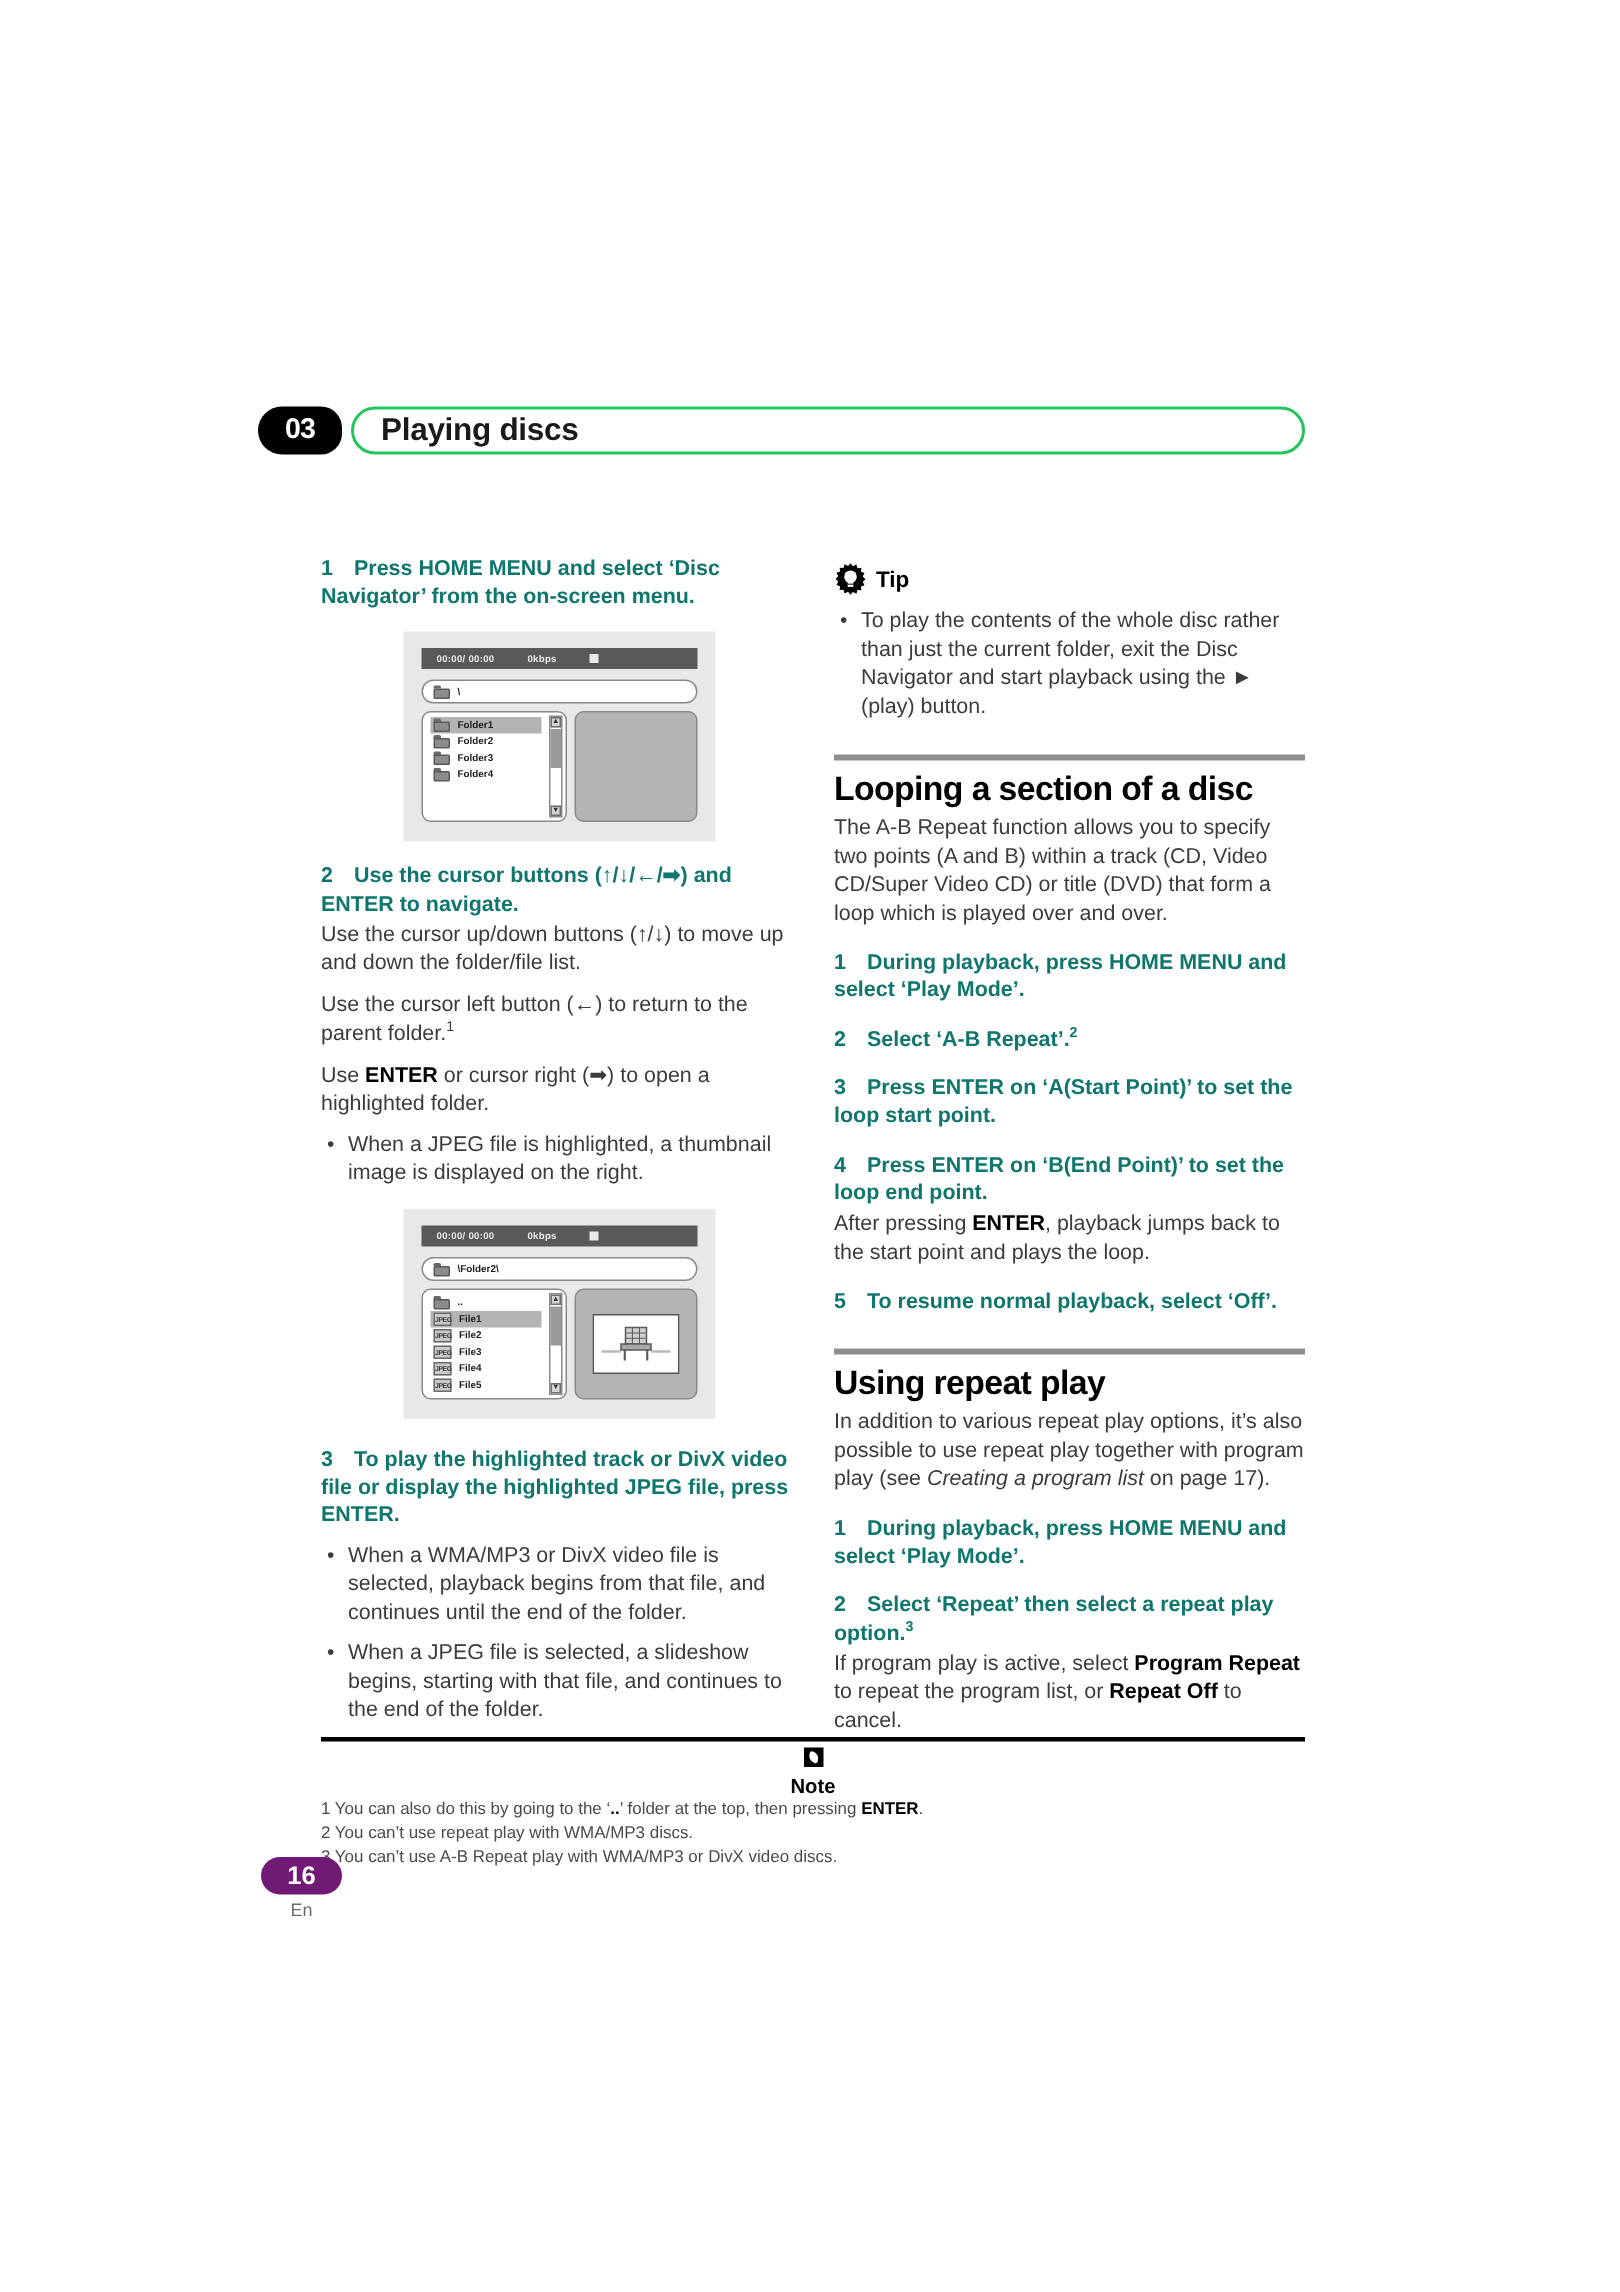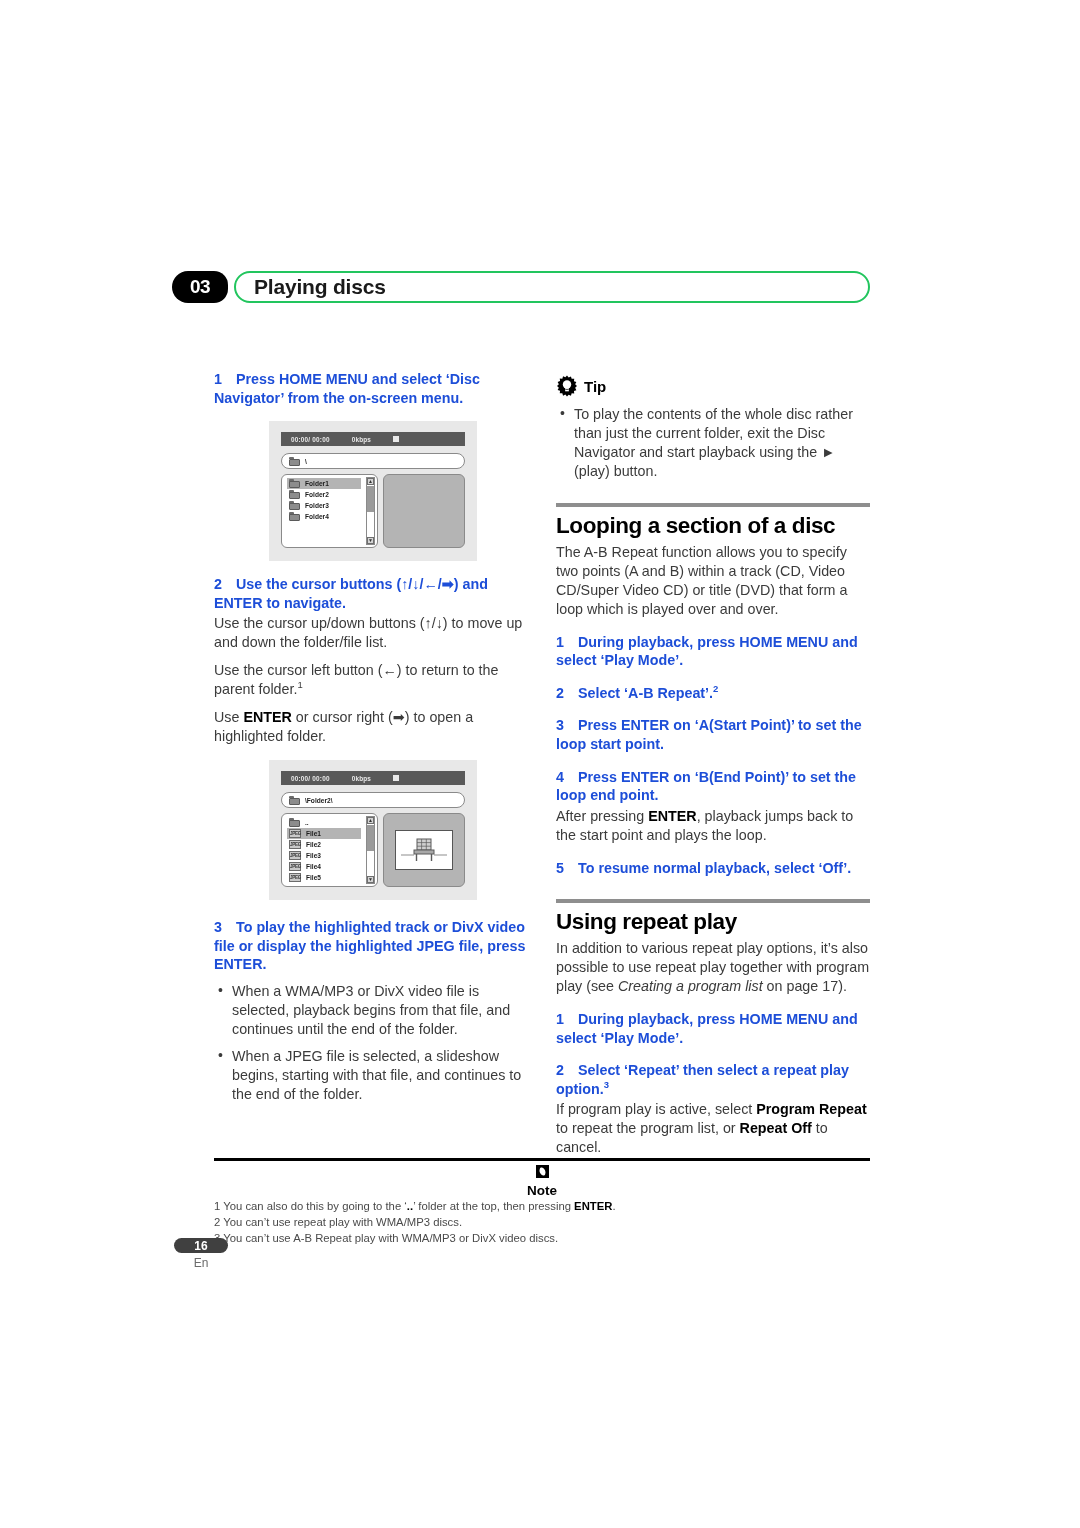--- a/index.html
+++ b/index.html
@@ -32,21 +32,21 @@
     font-weight: bold; font-size: 21px; letter-spacing: -0.2px;
   }
 
   
   .col-left  { position: absolute; left: 214px; top: 370px; width: 318px; }
   .col-right { position: absolute; left: 556px; top: 375px; width: 314px; }
 
   
   .step {
     font-weight: bold; font-size: 14.3px; line-height: 1.30;
-    color: #1d4ed8; margin-top: 14px;
+    color: #0f766e; margin-top: 14px;
   }
   .step:first-child { margin-top: 0; }
   .step .n { display: inline-block; min-width: 22px; }
   .body {
     font-size: 14.3px; line-height: 1.33; color: #3b3b3b;
     margin-top: 2px;
   }
   .body.gap { margin-top: 9px; }
   .body b { color: #000; font-weight: bold; }
   .bullets { margin-top: 8px; }
@@ -161,23 +161,23 @@
   }
   .note-label { font-weight: bold; font-size: 13.5px; color: #000; }
   .note-line {
     font-size: 11.3px; line-height: 1.45; color: #4a4a4a; margin-top: 0px;
   }
   .note-line b { color: #000; font-weight: bold; }
 
   
   .footer { position: absolute; left: 174px; top: 1238px; }
   .pagenum {
-    width: 54px; height: 15px; background: #404040; color: #fff;
+    width: 54px; height: 25px; background: #701a75; color: #fff;
     border-radius: 13px; display: flex; align-items: center; justify-content: center;
-    font-weight: bold; font-size: 12px;
+    font-weight: bold; font-size: 17px;
   }
   .lang { text-align: center; font-size: 12px; color: #6b6b6b; margin-top: 3px; width: 54px; }
 </style>
 </head>
 <body>
 
 <div class="page">
 
   <div class="chapter-header">
     <div class="chapter-num">03</div>
@@ -244,20 +244,23 @@
       </div>
     </div>
 
     <div class="step">
       <span class="n">2</span><span>Use the cursor buttons (↑/↓/←/➡) and ENTER to navigate.</span>
     </div>
     <div class="body">Use the cursor up/down buttons (↑/↓) to move up and down the folder/file list.</div>
     <div class="body gap"><span>Use the cursor left button (←) to return to the parent folder.</span><sup>1</sup></div>
     <div class="body gap"><span>Use </span><b>ENTER</b><span> or cursor right (➡) to open a highlighted folder.</span></div>
 
+    <div class="bullets">
+      <div class="bullet">When a JPEG file is highlighted, a thumbnail image is displayed on the right.</div>
+    </div>
 
     <div class="shot">
       <div class="shot-status">
         <span>00:00/ 00:00</span>
         <span>0kbps</span>
         <span class="stopsq"></span>
       </div>
       <div class="pathbar">
         <span class="ficon">
             <span class="tab"></span>

